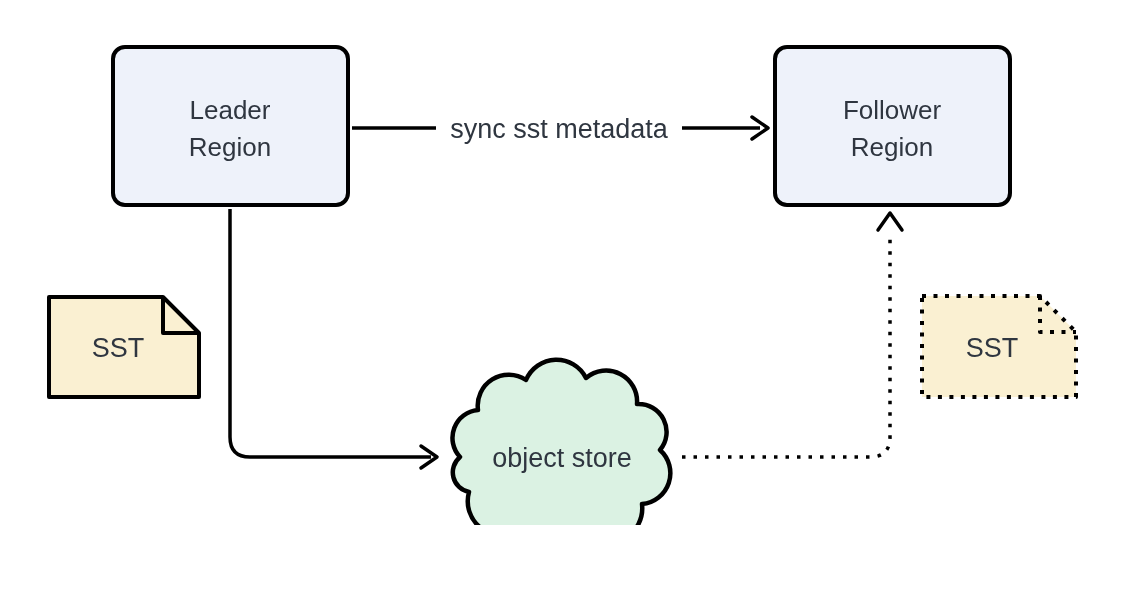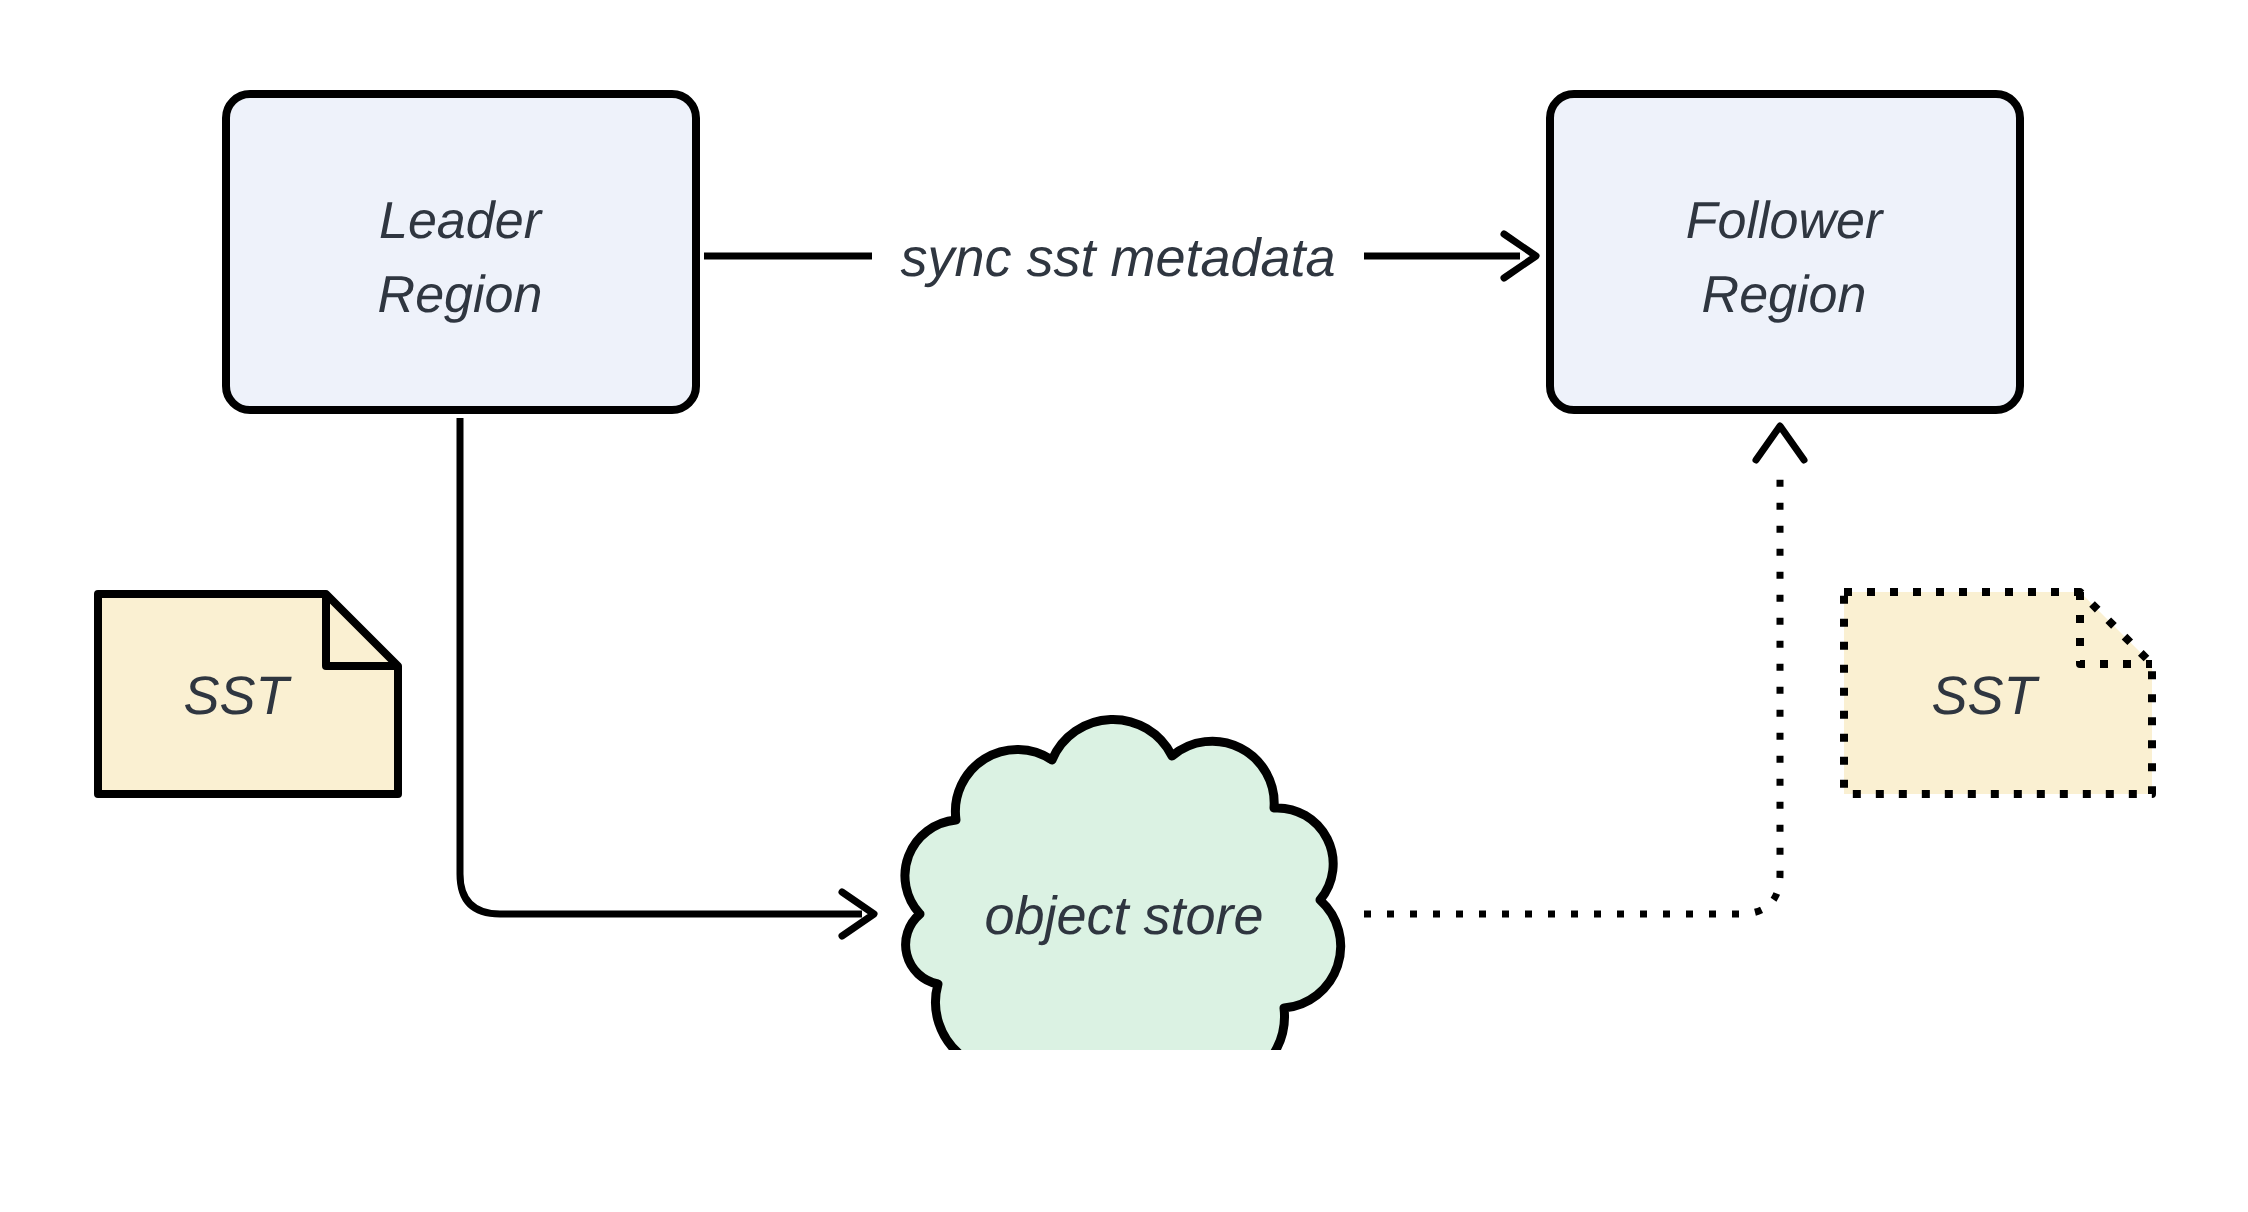--- a/index.html
+++ b/index.html
@@ -7,21 +7,20 @@
     padding: 0;
     background: #ffffff;
   }
   .canvas {
     position: relative;
     width: 1124px;
     height: 525px;
     background: var(--background, #ffffff);
     font-family: "Liberation Sans", sans-serif;
     overflow: hidden;
-    font-style: italic;
   }
   svg { display: block; }
 
   
   .region-box {
     fill: var(--region-fill, #eef2fa);
     stroke: var(--stroke, #000000);
     stroke-width: 4;
   }
   .cloud-shape {

